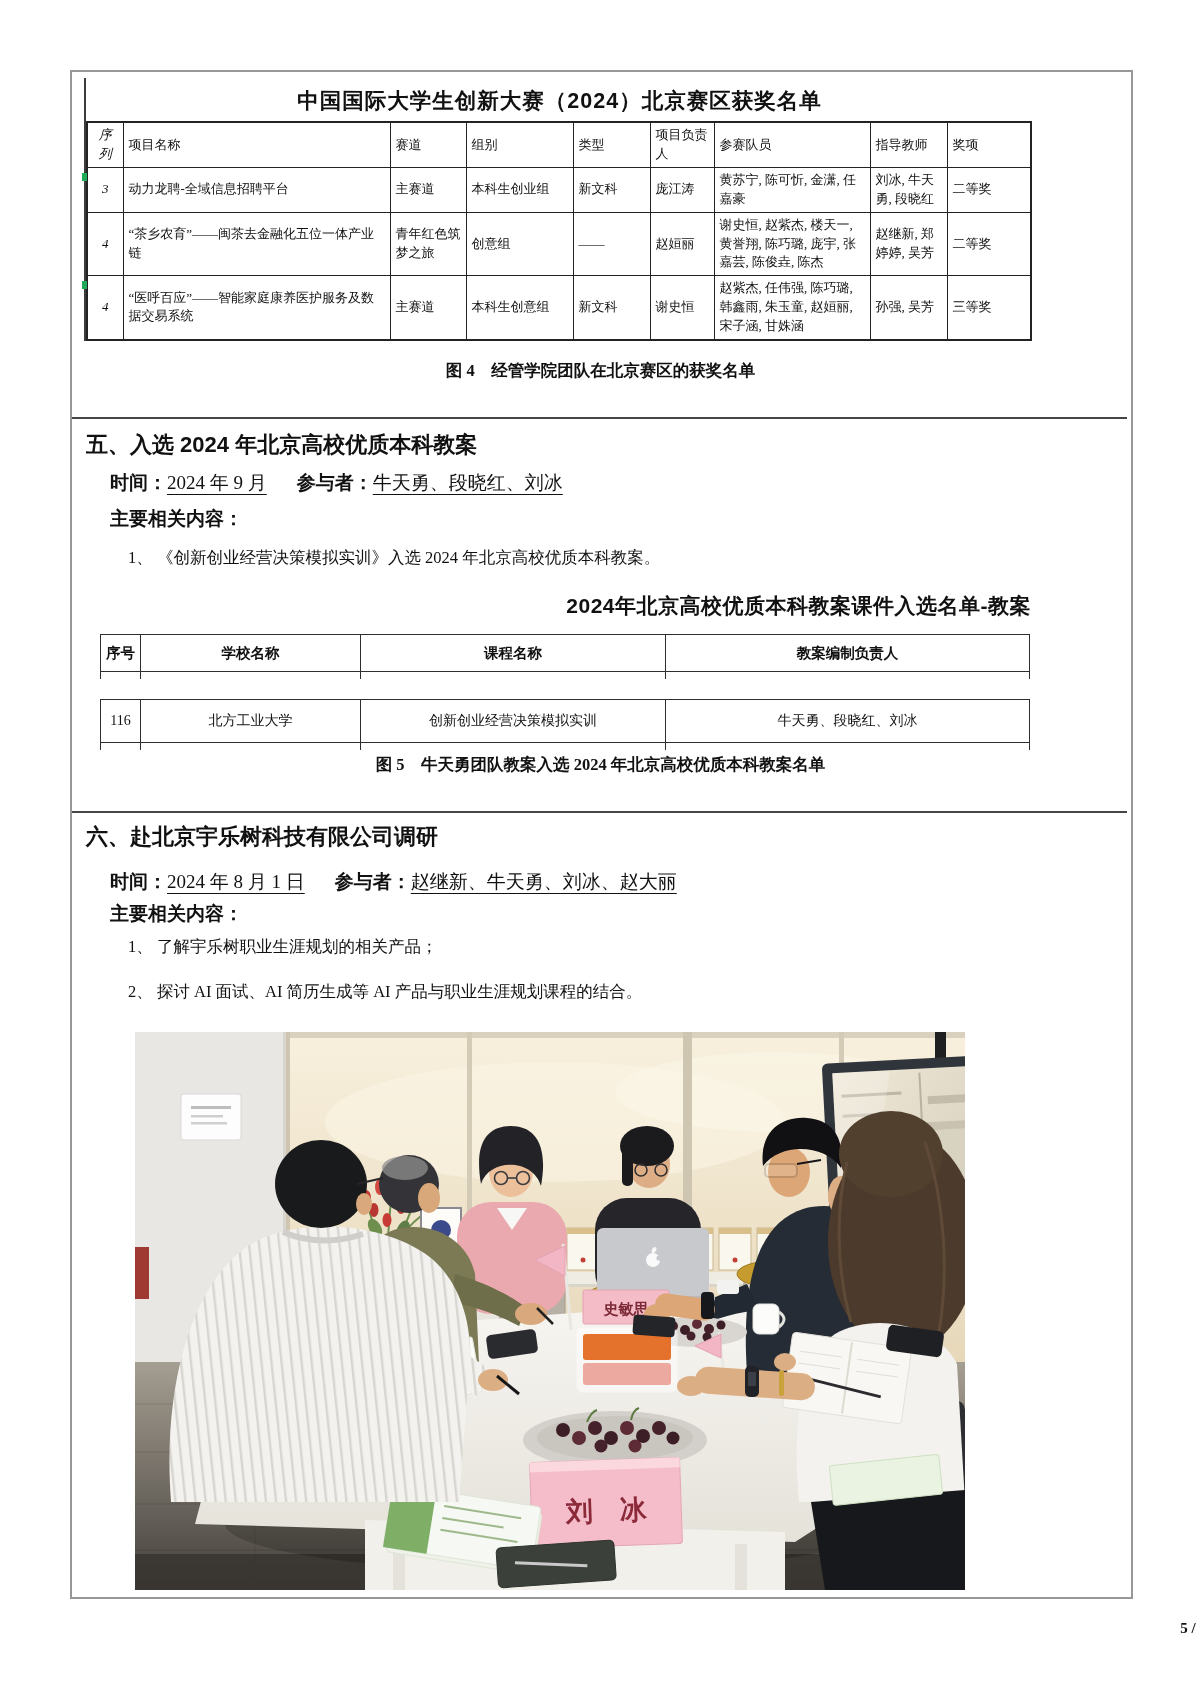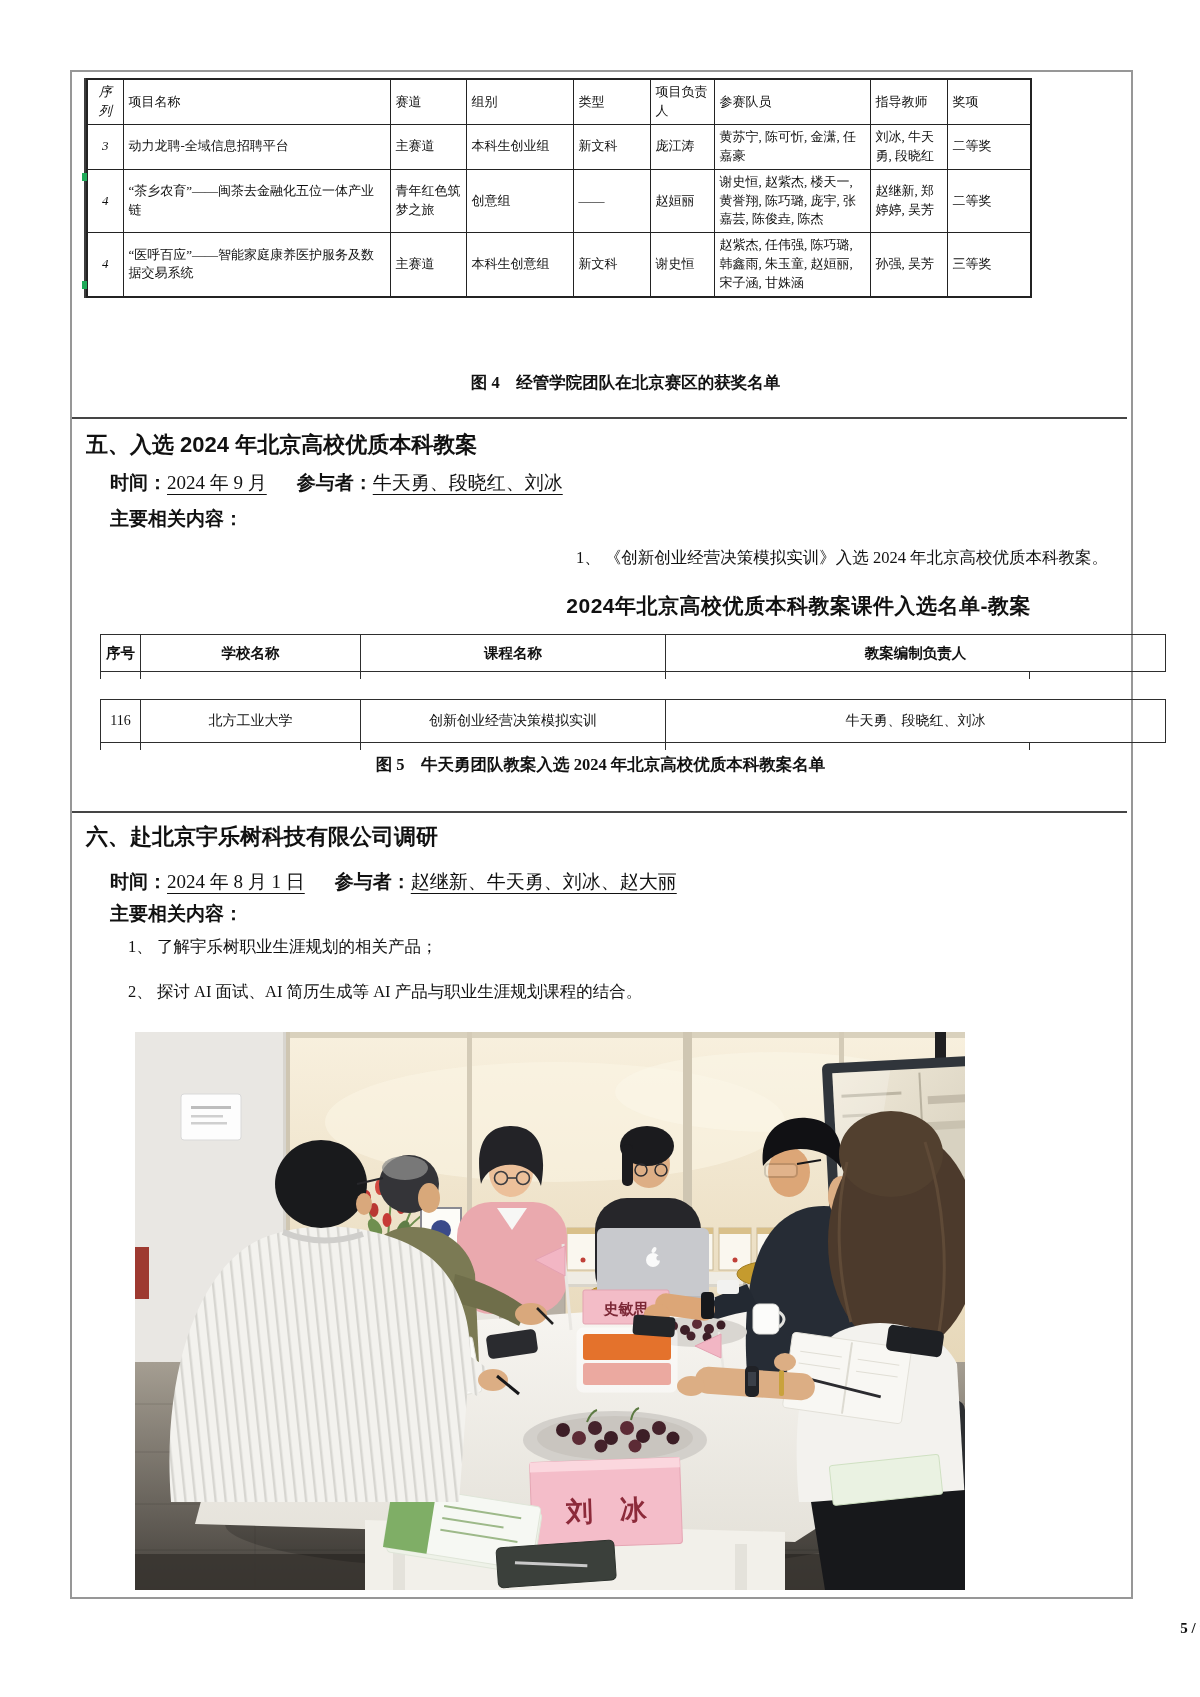--- a/index.html
+++ b/index.html
@@ -30,21 +30,21 @@
   .meta{left:110px;font-size:19px;white-space:nowrap;}
   .meta .lbl{font-family:"Liberation Sans","DejaVu Sans",sans-serif;font-weight:700;}
   .meta .val{text-decoration:underline;text-underline-offset:5px;text-decoration-thickness:1.2px;}
   .meta .sp{display:inline-block;width:30px;}
   .content-lbl{left:110px;font:700 19px "Liberation Sans","DejaVu Sans",sans-serif;}
   .item{left:128px;width:980px;font-size:16.5px;}
 
   
   .plan-block{left:100px;top:592px;width:931px;}
   .plan-title{font:800 21px "Liberation Sans","DejaVu Sans",sans-serif;text-align:right;letter-spacing:.5px;}
-  table.plan{border-collapse:collapse;table-layout:fixed;width:1066px;margin-top:14px;}
+  table.plan{border-collapse:collapse;table-layout:fixed;width:930px;margin-top:14px;}
   table.plan th{border:1px solid #2e2e2e;font:700 14.5px "Liberation Sans","DejaVu Sans",sans-serif;
                 height:34px;text-align:center;}
   table.plan td{border:1px solid #2e2e2e;font:14px "Liberation Serif","DejaVu Serif",serif;
                 height:40px;text-align:center;}
   table.plan.body-only{margin-top:0;}
   .strip{display:flex;width:930px;height:7px;}
   .strip span{display:block;height:100%;border-left:1px solid #2e2e2e;box-sizing:border-box;}
   .strip span:nth-child(1){width:40px;}
   .strip span:nth-child(2){width:220px;}
   .strip span:nth-child(3){width:305px;}
@@ -57,20 +57,21 @@
   svg text{font-family:"Liberation Sans","DejaVu Sans",sans-serif;}
 </style>
 </head>
 <body>
 
 <div class="abs frame"></div>
 <div class="abs divider" style="top:417px;"></div>
 <div class="abs divider" style="top:811px;"></div>
 
 <div class="abs award-block">
+  <div class="tbl-title">中国国际大学生创新大赛（2024）北京赛区获奖名单</div>
   <table class="award">
     <colgroup>
       <col style="width:36px">
         <col style="width:267px">
         <col style="width:76px">
       <col style="width:107px">
         <col style="width:77px">
         <col style="width:64px">
       <col style="width:156px">
         <col style="width:77px">
@@ -121,29 +122,29 @@
           <td>谢史恒</td>
           <td>赵紫杰, 任伟强, 陈巧璐, 韩鑫雨, 朱玉童, 赵姮丽, 宋子涵, 甘姝涵</td>
           <td>孙强, 吴芳</td>
           <td>三等奖</td>
         </tr>
       </tbody>
     </table>
   <div class="abs green-nub" style="top:95px;"></div>
   <div class="abs green-nub" style="top:203px;"></div>
 </div>
-<div class="abs caption" style="top:372px;margin-left:25px;">图 4　经管学院团队在北京赛区的获奖名单</div>
+<div class="abs caption" style="top:360px;">图 4　经管学院团队在北京赛区的获奖名单</div>
 
 <div>
   <div class="abs h2" style="top:430px;">五、入选 2024 年北京高校优质本科教案</div>
   <div class="abs meta" style="top:470px;">
     <span class="lbl">时间：</span><span class="val">2024 年 9 月</span><span class="sp"></span><span class="lbl">参与者：</span><span class="val">牛天勇、段晓红、刘冰</span>
   </div>
   <div class="abs content-lbl" style="top:506px;">主要相关内容：</div>
-  <div class="abs item" style="top:547px;text-align:right;">1、 《创新创业经营决策模拟实训》入选 2024 年北京高校优质本科教案。</div>
+  <div class="abs item" style="top:547px;">1、 《创新创业经营决策模拟实训》入选 2024 年北京高校优质本科教案。</div>
 </div>
 
 <div class="abs plan-block">
   <div class="plan-title">2024年北京高校优质本科教案课件入选名单-教案</div>
   <table class="plan">
     <colgroup>
         <col style="width:40px">
         <col style="width:220px">
         <col style="width:305px">
         <col>

